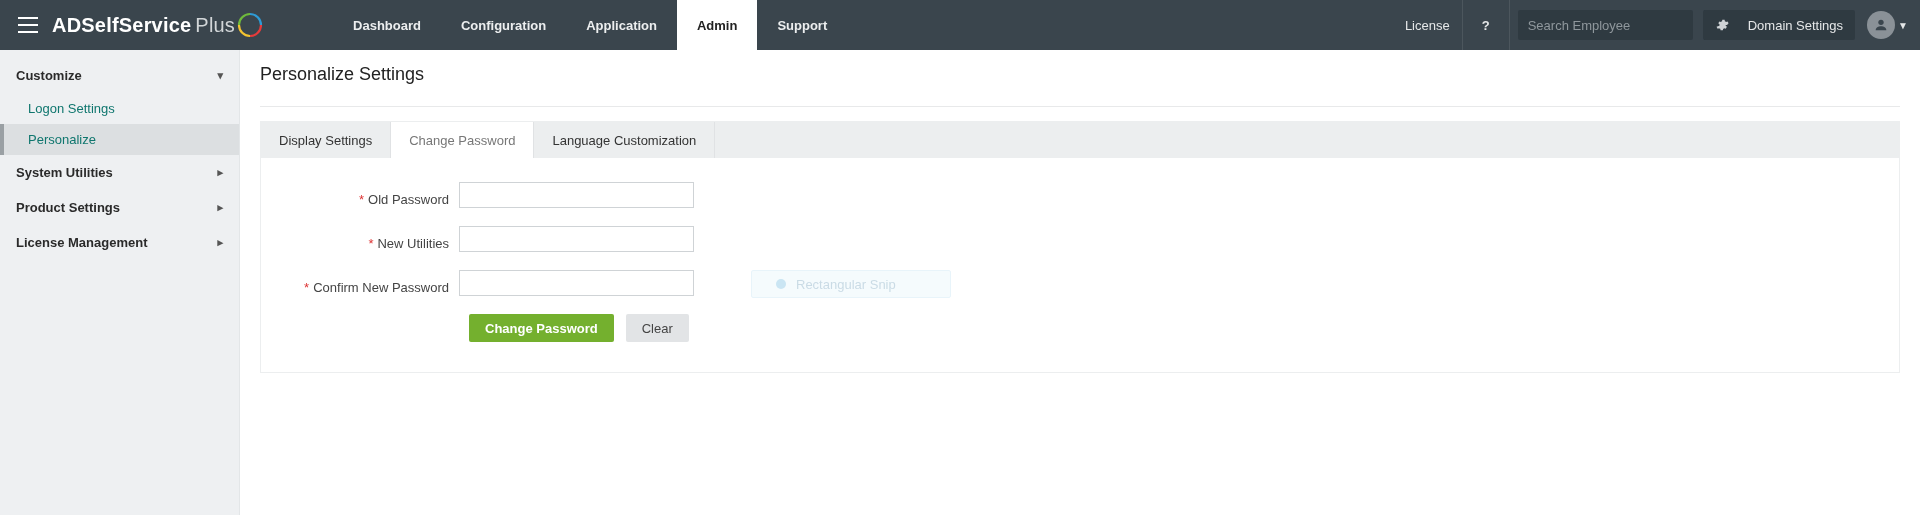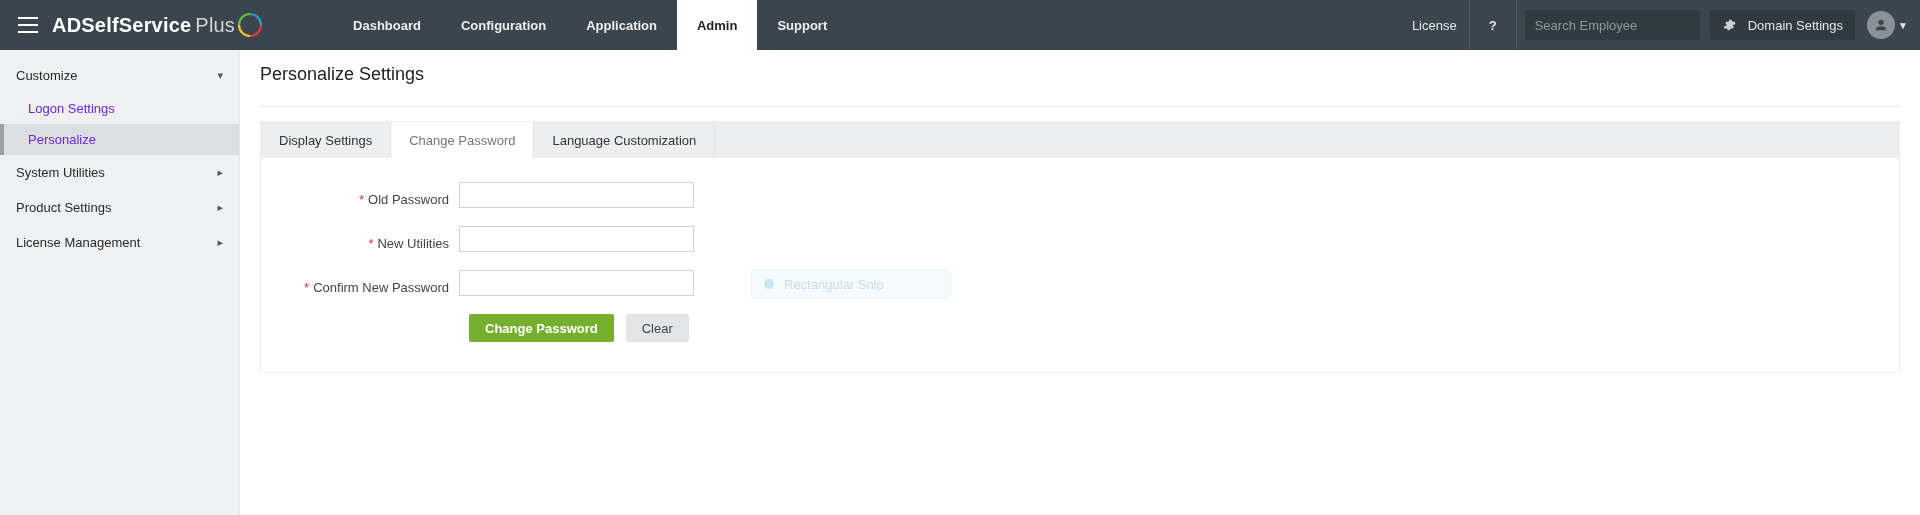--- a/index.html
+++ b/index.html
@@ -124,21 +124,21 @@
   }
   .domain-settings {
     background: #2f3a41;
     height: 30px;
     display: flex;
     align-items: center;
     padding: 0 12px;
     border-radius: 2px;
     color: #e5e7e8;
     font-size: 13px;
-    gap: 12px;
+    gap: 19px;
     cursor: pointer;
   }
   .user-btn {
     width: 28px; height: 28px;
     background: #8a9197;
     border-radius: 50%;
     display: flex;
     align-items: center;
     justify-content: center;
     margin-left: 12px;
@@ -160,31 +160,31 @@
     width: 240px;
     background: #eef0f2;
     border-right: 1px solid #e3e6e8;
     padding-top: 8px;
     flex-shrink: 0;
   }
   .side-group {
     padding: 10px 16px;
     color: #2a2a2a;
     font-size: 13px;
-    font-weight: 400;
+    font-weight: 700;
     display: flex;
     align-items: center;
     justify-content: space-between;
     cursor: pointer;
   }
   .side-caret { font-size: 11px; color:#555; }
   .side-sub {
     padding: 8px 16px 8px 28px;
     font-size: 13px;
-    color: #6d28d9;
+    color: #0f766e;
     cursor: pointer;
   }
   .side-sub.active {
     background: #dcdfe1;
     border-left: 4px solid #9aa0a4;
     padding-left: 24px;
   }
 
   .main {
     flex: 1;
@@ -272,21 +272,21 @@
     left: 490px;
     top: 112px;
     width: 200px;
     height: 28px;
     border: 1px solid #d6ecf7;
     background: #eef8fd;
     border-radius: 2px;
     display: flex;
     align-items: center;
     gap: 10px;
-    padding-left: 12px;
+    padding-left: 24px;
     color: #9fbfd1;
     font-size: 13px;
     opacity: 0.55;
   }
   .ghost-dot {
     width: 10px; height: 10px;
     border-radius: 50%;
     background: #9fd1ea;
   }
 </style>

